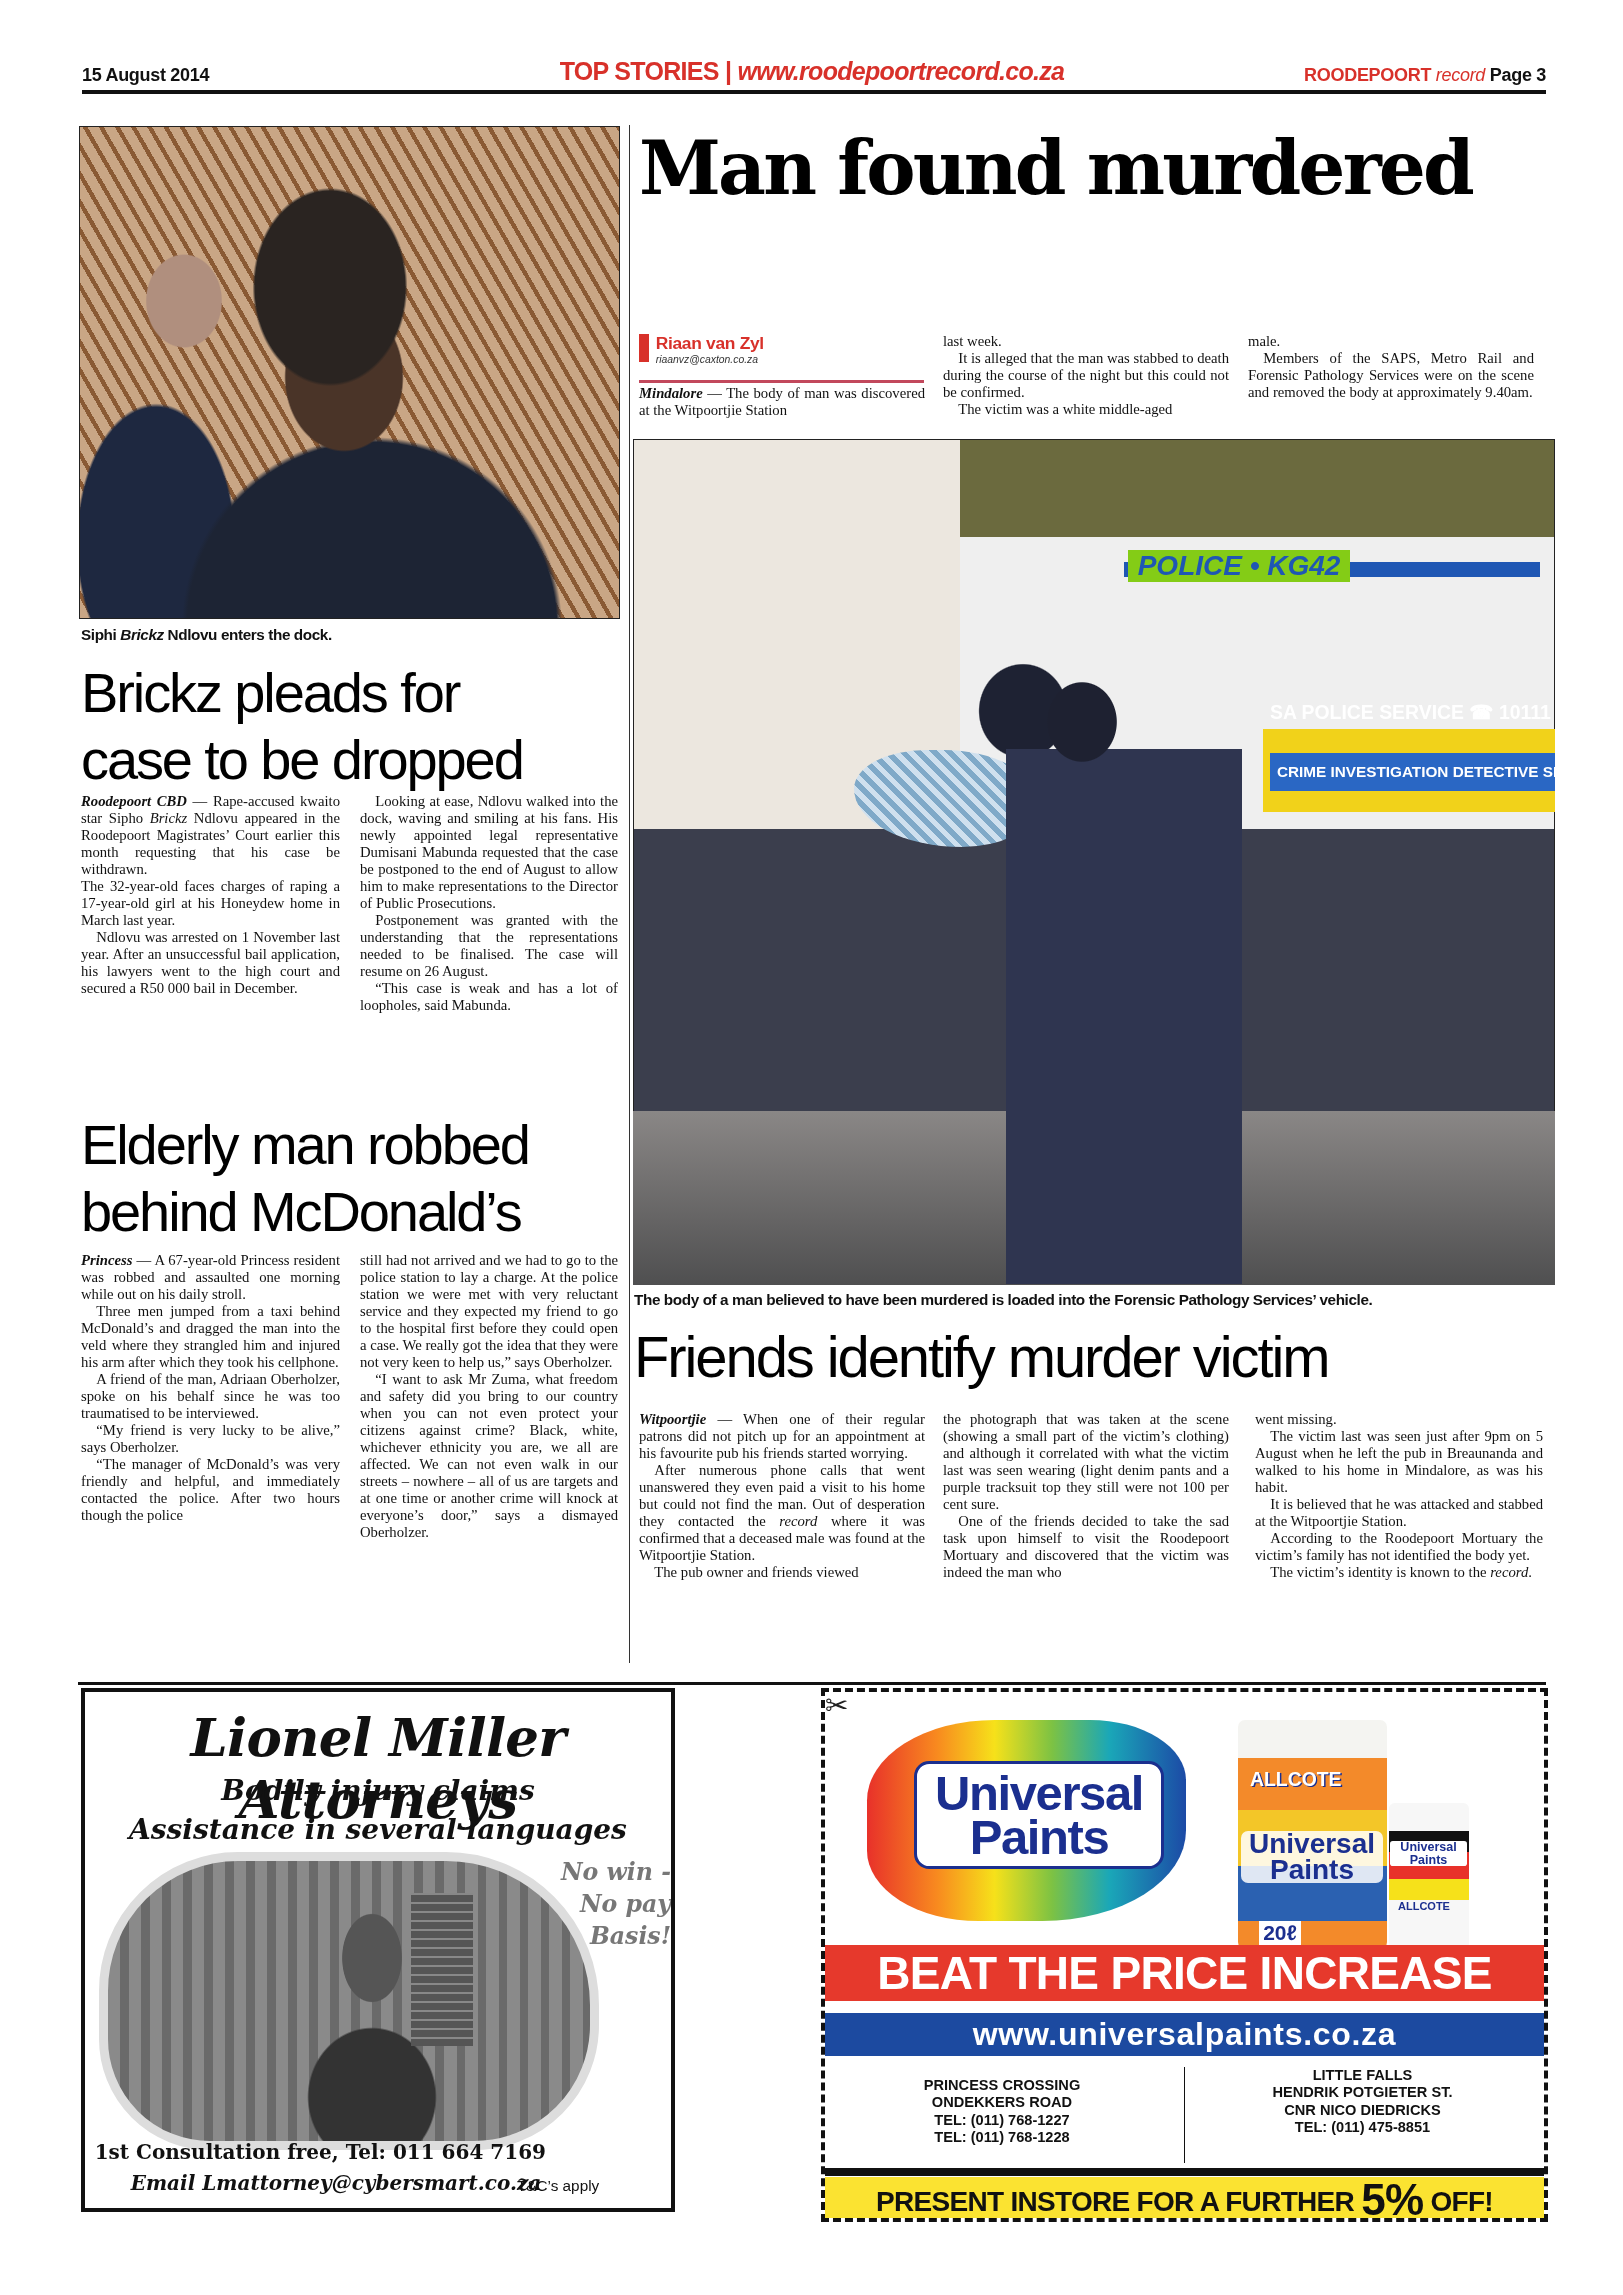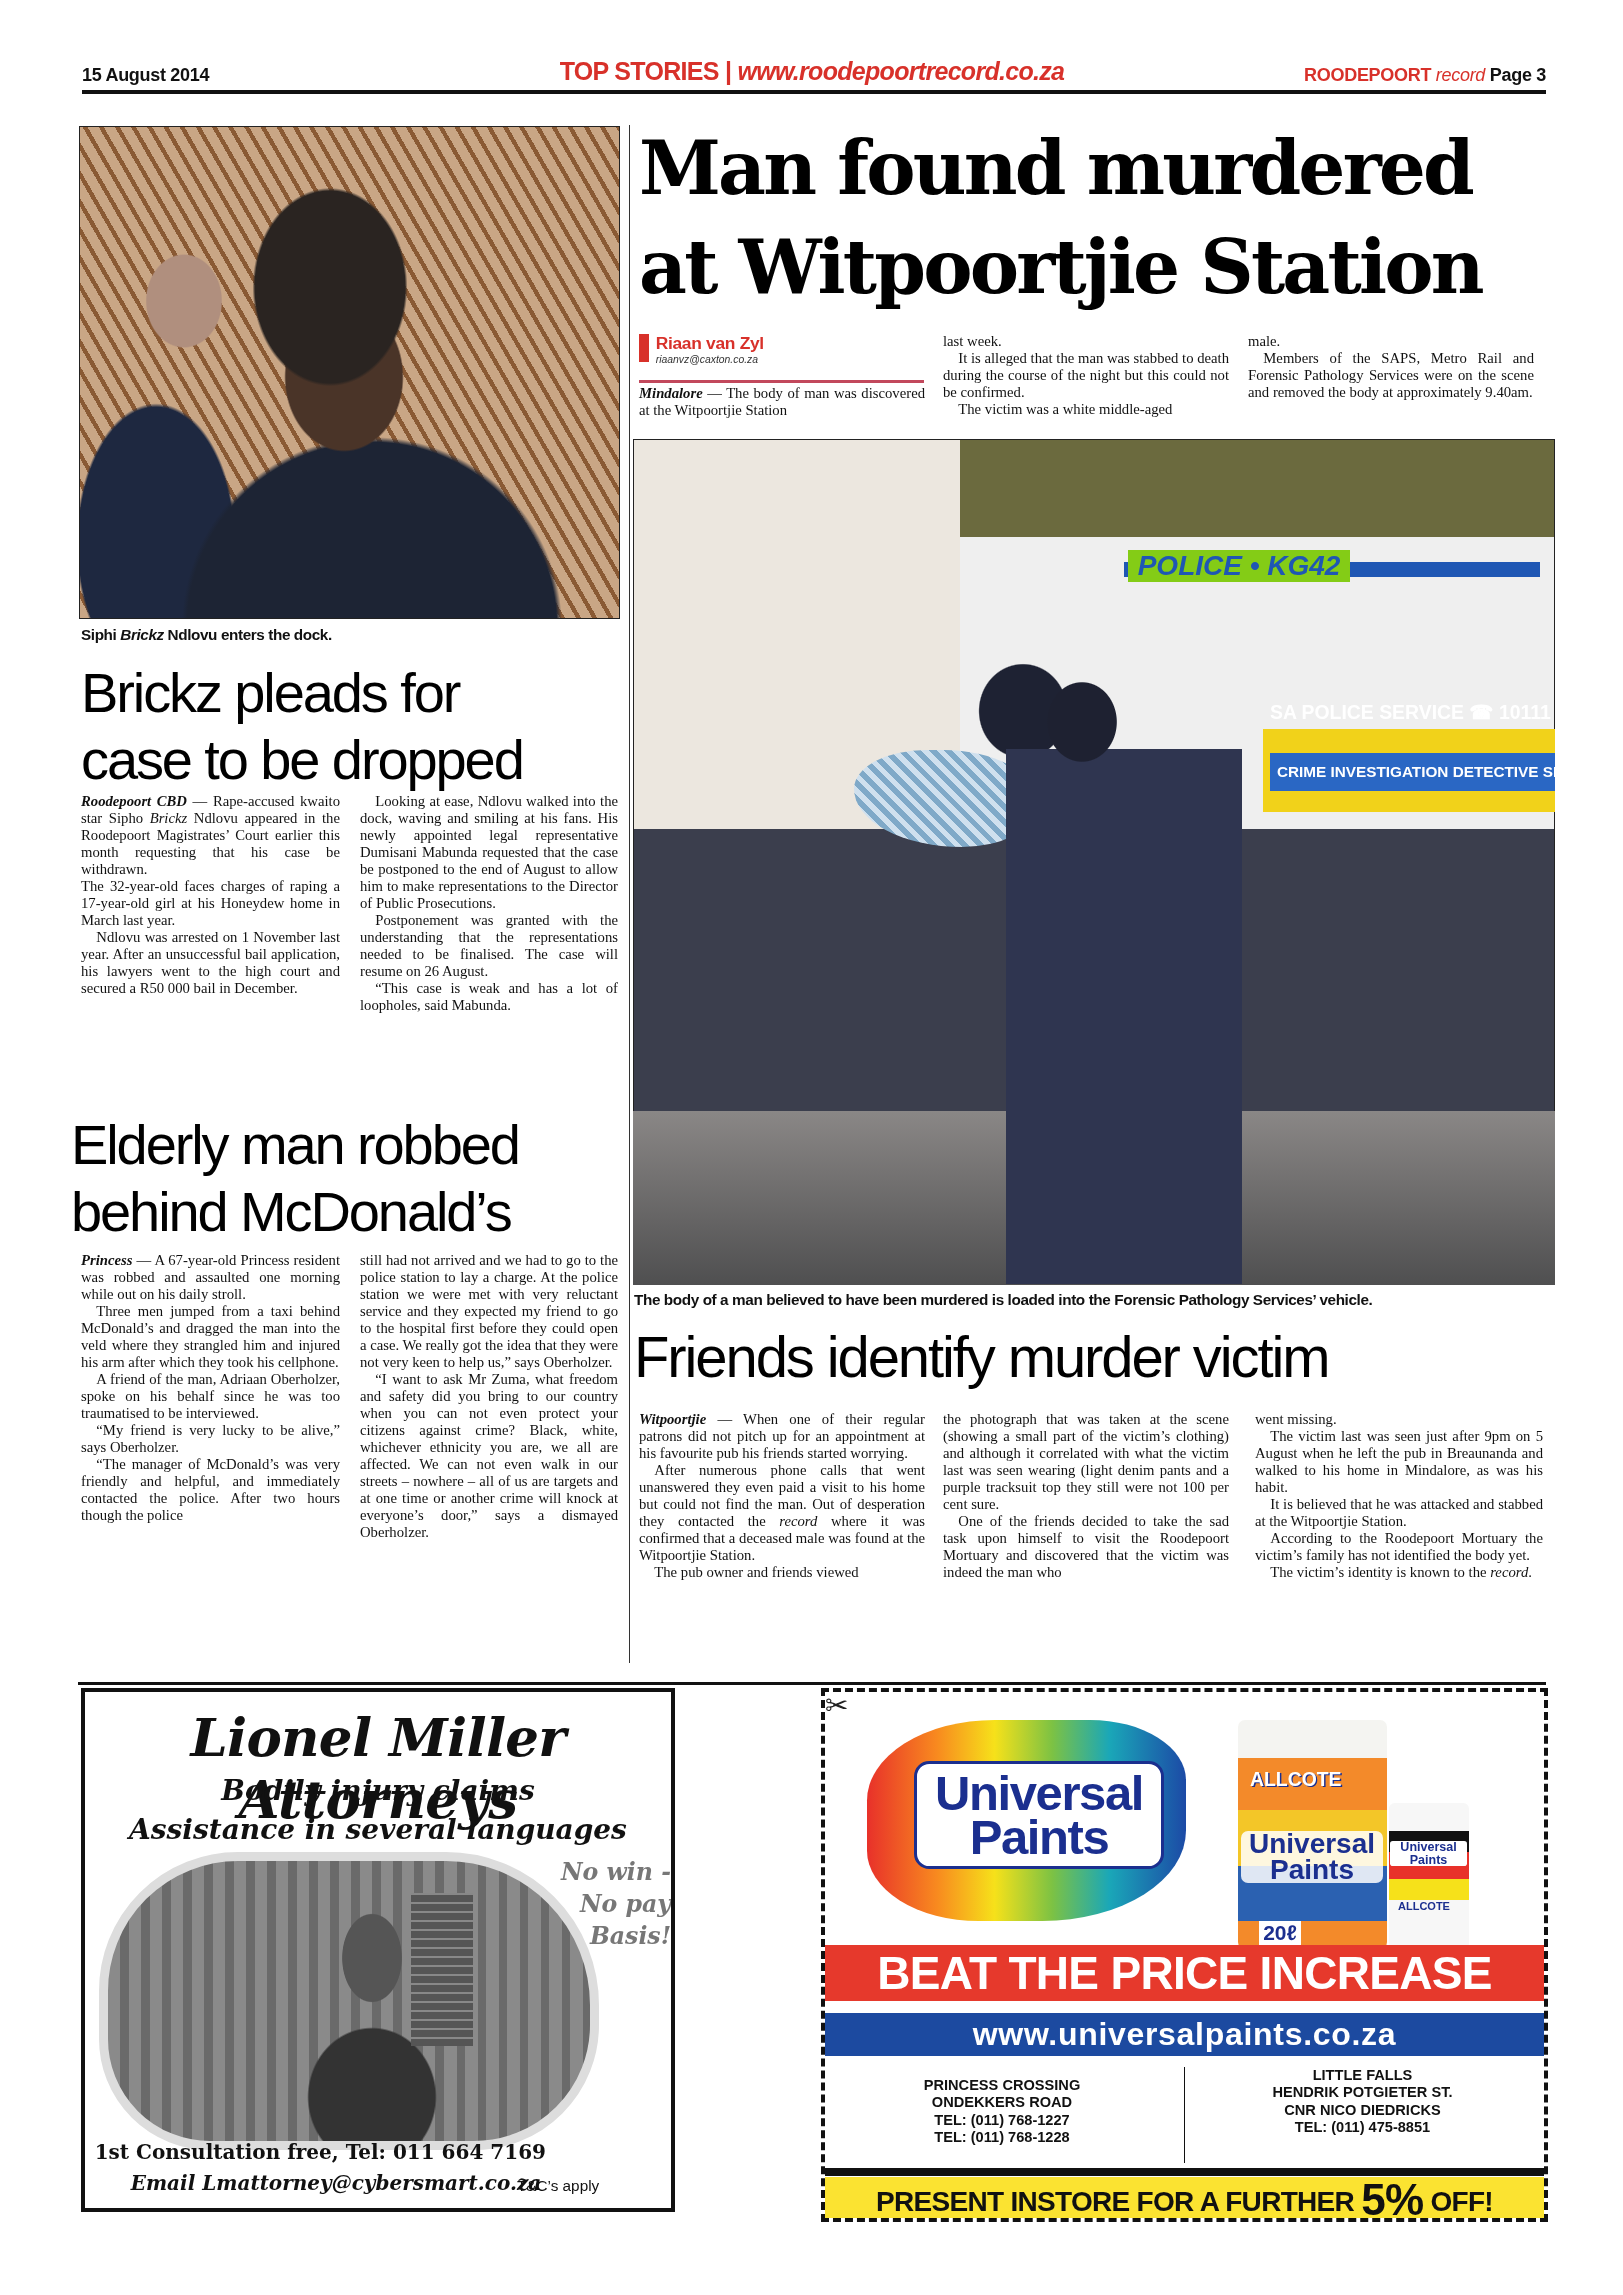--- a/index.html
+++ b/index.html
@@ -54,21 +54,21 @@
   
   .caption { font-family: "Liberation Sans", sans-serif; font-weight: bold; font-size: 15.3px; letter-spacing: -0.4px; }
   .cap-brickz { left: 81px; top: 626px; }
   .cap-brickz i { font-style: italic; }
   .cap-van { left: 634px; top: 1291px; }
 
   
   .hl-slab { left: 639px; top: 119px; font-family: "DejaVu Serif", serif; font-weight: bold; font-size: 74px; line-height: 99px; letter-spacing: -2.8px; color: #000; }
   .hl-sans { font-family: "Liberation Sans", sans-serif; font-weight: normal; color: #000; letter-spacing: -2.1px; }
   .hl-brickz { left: 81px; top: 659px; font-size: 56px; line-height: 67px; }
-  .hl-elderly { left: 71px; top: 1111px; font-size: 56px; line-height: 67px; }
+  .hl-elderly { left: 81px; top: 1111px; font-size: 56px; line-height: 67px; }
   .hl-friends { left: 634px; top: 1322px; font-size: 58px; line-height: 69px; }
 
   
   .byline { left: 639px; top: 333px; width: 274px; }
   .byline-bar { position: absolute; left: 0; top: 1.4px; width: 9.7px; height: 28px; background: #d8312a; }
   .byline-name { position: absolute; left: 16.7px; top: 0; font-family: "Liberation Sans", sans-serif; font-weight: bold; font-size: 17.4px; color: #d8312a; letter-spacing: -0.3px; }
   .byline-email { position: absolute; left: 16.7px; top: 21px; font-family: "Liberation Sans", sans-serif; font-style: italic; font-size: 10.4px; color: #333; }
   .byline-rule { position: absolute; left: 0; top: 47px; width: 285px; height: 2.8px; background: #c2485c; }
 
   
@@ -148,21 +148,20 @@
 
 <div class="abs vdivider"></div>
 
 <div class="abs photo photo-brickz"></div>
 <div class="abs caption cap-brickz">
   <span>Siphi </span><i>Brickz</i><span> Ndlovu enters the dock.</span>
 </div>
 
 <div class="abs hl-slab">
   <div>Man found murdered</div>
-  <div>at Witpoortjie Station</div>
 </div>
 
 <div class="abs byline">
   <div class="byline-bar"></div>
   <div class="byline-name">Riaan van Zyl</div>
   <div class="byline-email">riaanvz@caxton.co.za</div>
   <div class="byline-rule"></div>
 </div>
 
 <div class="abs col c-main1">

